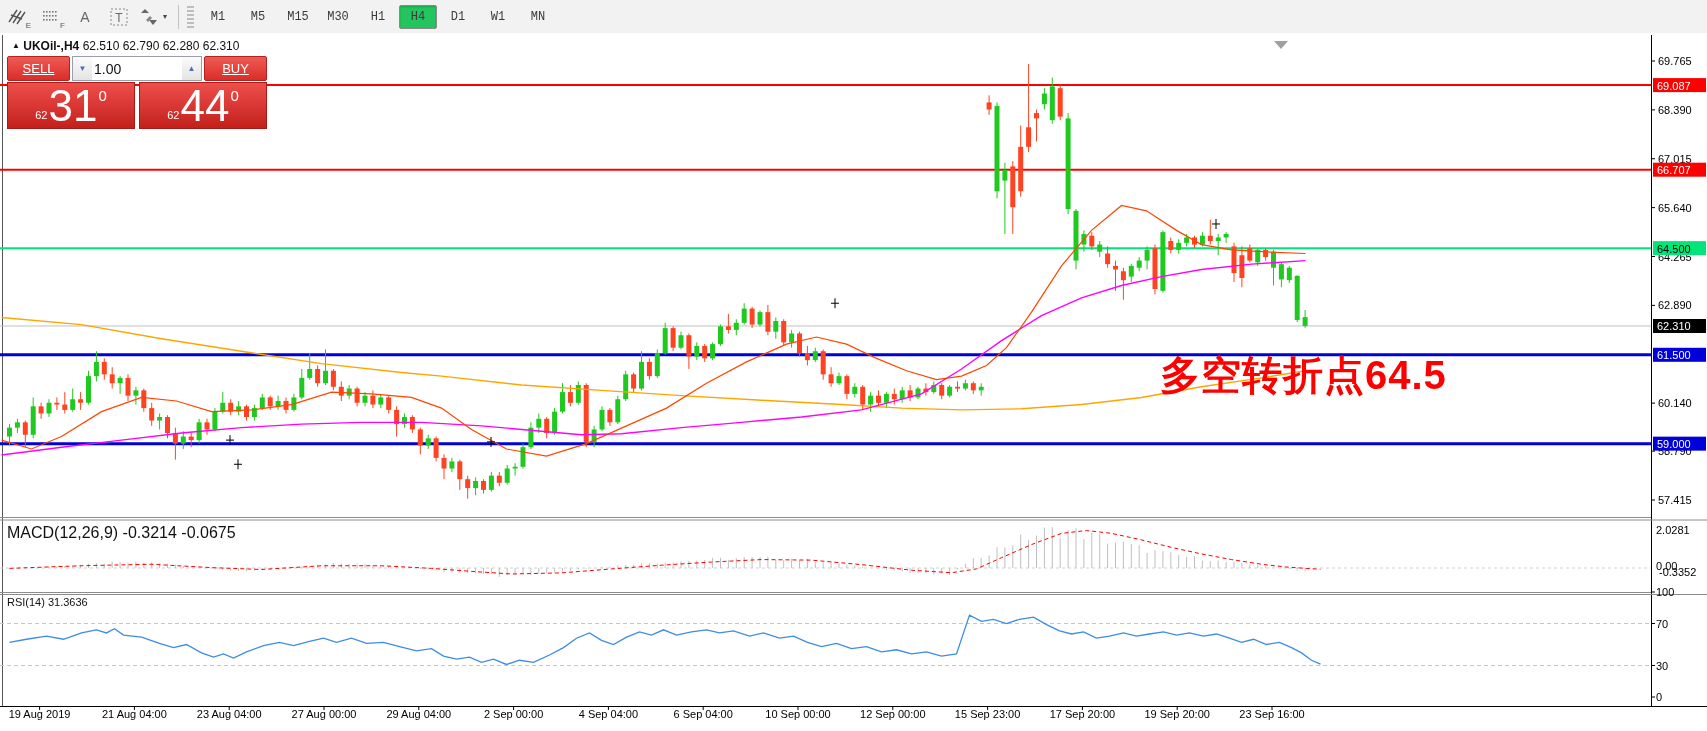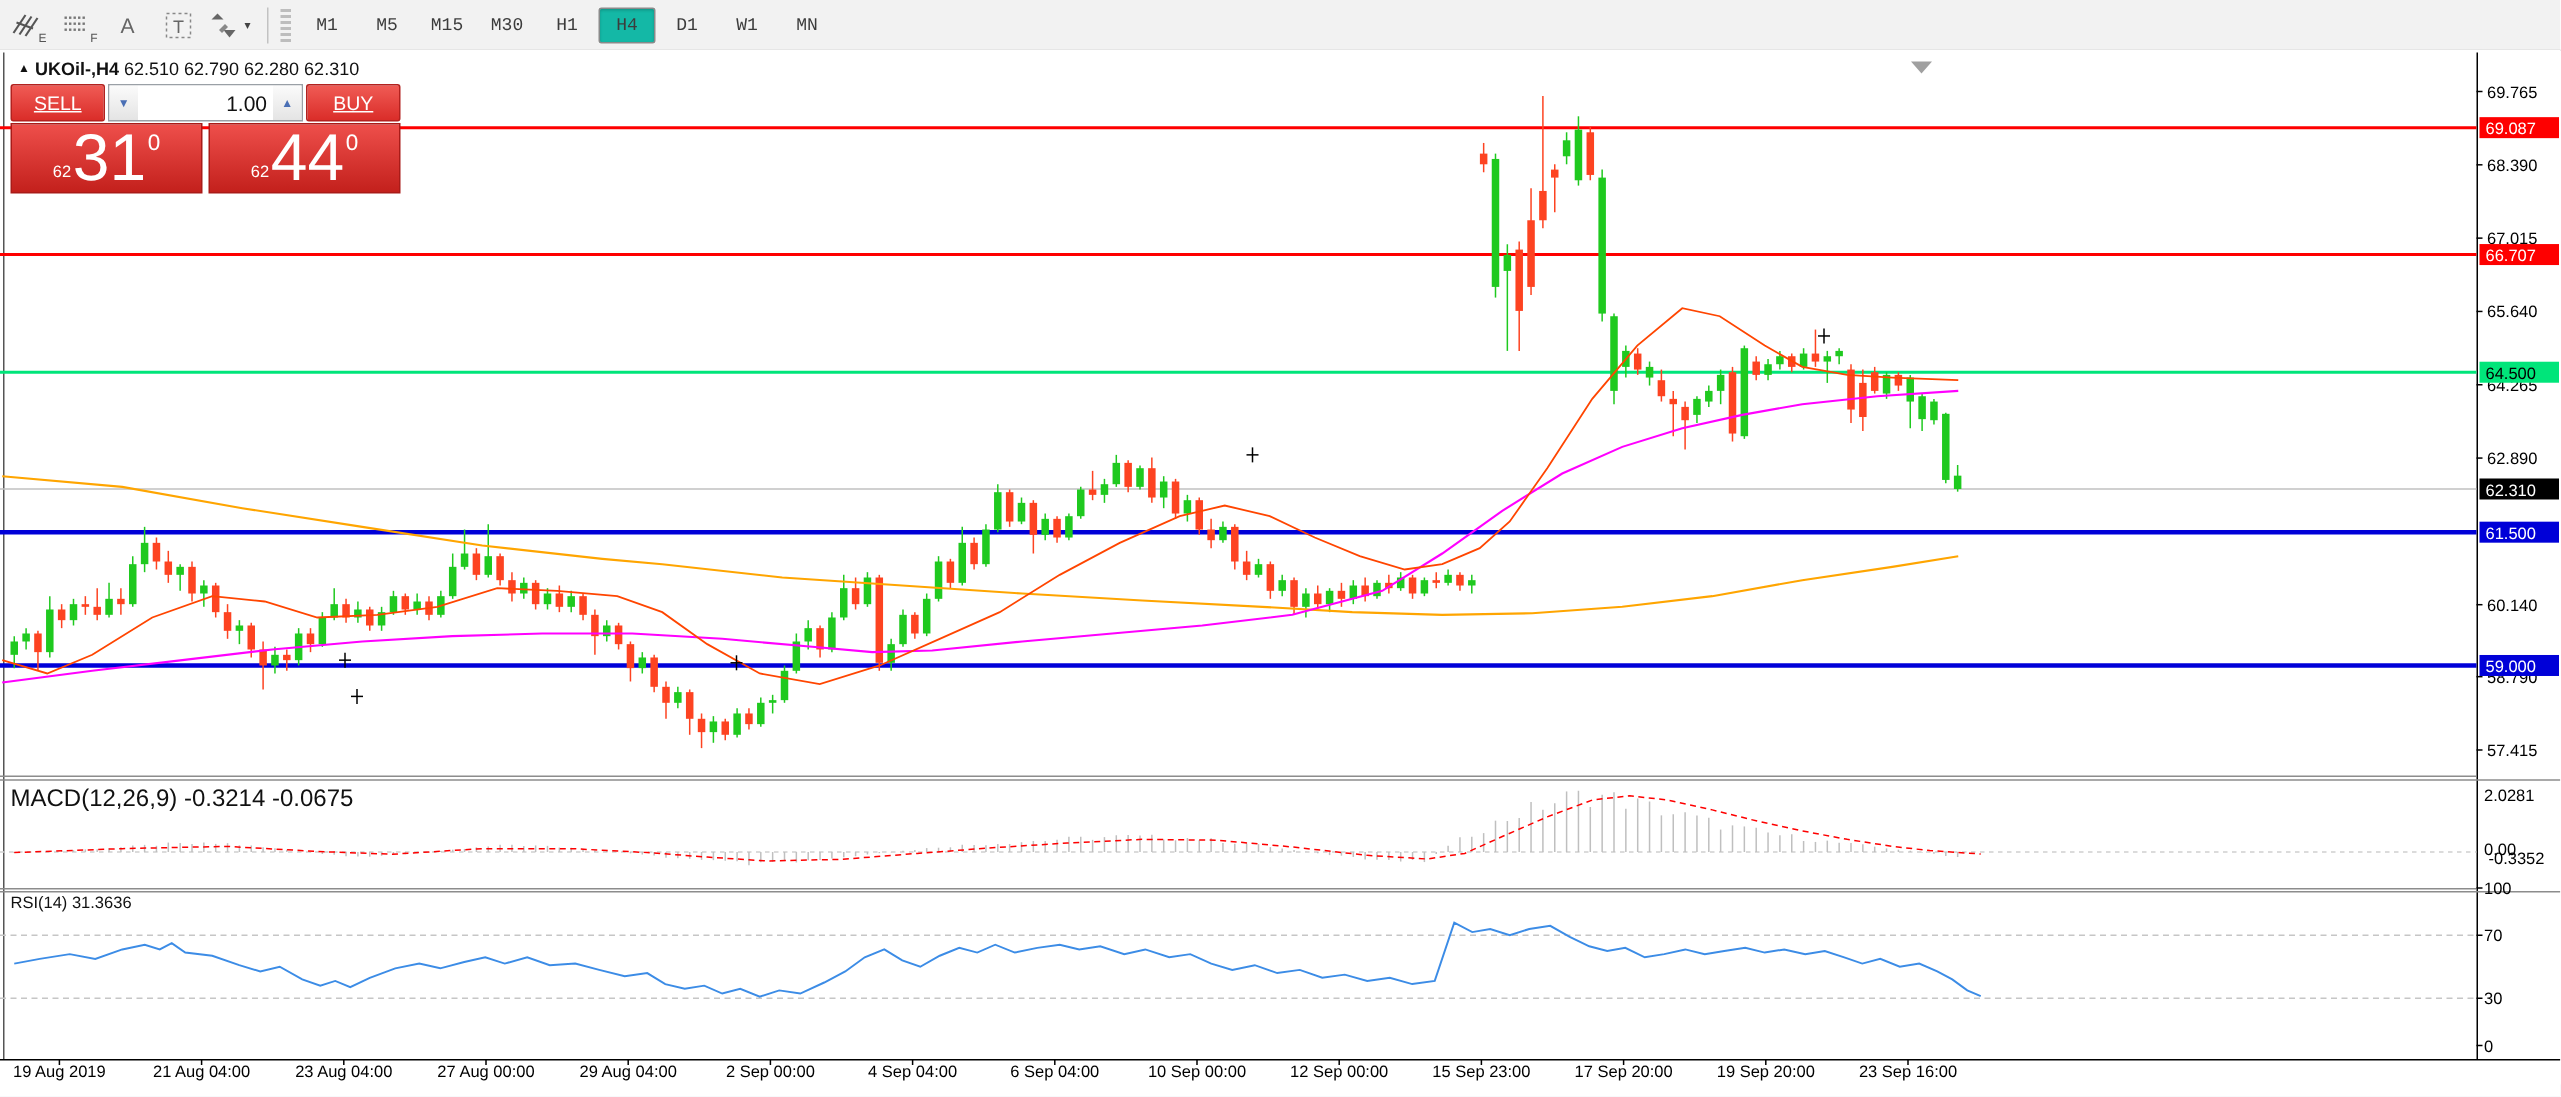--- a/index.html
+++ b/index.html
@@ -9,39 +9,39 @@
   #toolbar{position:absolute;left:0;top:0;width:1707px;height:33px;background:#f2f2f2;
     border-bottom:1px solid #a6a6a6;display:flex;align-items:center;}
   .tool-btn{width:30px;height:26px;margin:0 2px;display:flex;align-items:center;justify-content:center;
     color:#555;position:relative;}
   .tool-btn svg{display:block;}
   .tb-sep{width:1px;height:24px;background:#c2c2c2;margin:0 4px 0 8px;}
   .tb-handle{width:7px;height:22px;margin:0 4px;background:
     repeating-linear-gradient(to bottom,#bdbdbd 0 2px,transparent 2px 4px);}
   .tf-btn{min-width:28px;height:22px;padding:0 4px;margin:0 1px;display:flex;align-items:center;
     justify-content:center;font-size:12px;color:#3c3c3c;border:1px solid transparent;border-radius:2px;font-family:Liberation Mono, monospace;}
-  .tf-btn.active{border:1px solid #8a8a8a;background:#14b8a6;box-shadow:inset 0 1px 2px rgba(0,0,0,.18);}
+  .tf-btn.active{border:1px solid #8a8a8a;background:#22c55e;box-shadow:inset 0 1px 2px rgba(0,0,0,.18);}
   .caret{font-size:8px;color:#444;margin-left:2px;}
   
   #chart-title{position:absolute;left:12px;top:39px;font-size:12px;color:#111;z-index:5;}
   #chart-title .sym{font-weight:bold;margin-top:12px;}
   #annotation{position:absolute;left:1160px;top:348px;font-size:40px;font-weight:bold;color:#fe0000;
     z-index:6;white-space:nowrap;letter-spacing:1px;}
   #macd-label{position:absolute;left:7px;top:524px;font-size:16px;color:#111;z-index:5;}
   #rsi-label{position:absolute;left:7px;top:596px;font-size:11px;color:#111;z-index:5;}
   
   #trade-panel{position:absolute;left:7px;top:56px;width:260px;z-index:7;}
   #tp-row1{display:flex;height:25px;}
   .tp-btn{width:66px;height:25px;display:flex;align-items:center;justify-content:center;color:#fff;
     font-size:13px;background:linear-gradient(#f05b55,#da2d29);border:1px solid #b3211e;border-radius:2px;
     box-sizing:border-box;text-decoration:underline;}
   #tp-spinner{display:flex;height:25px;margin:0 2px;border:1px solid #9aa0a6;background:#fff;box-sizing:border-box;}
   .sp-btn{width:19px;display:flex;align-items:center;justify-content:center;background:linear-gradient(#fbfbfb,#e4e4e4);
     color:#4a6fb5;font-size:8px;}
-  #volume-input{width:84px;border:none;outline:none;text-align:right;font-size:14px;padding-right:4px;
+  #volume-input{width:84px;border:none;outline:none;font-size:14px;padding-right:4px;
     font-family:"Liberation Sans",sans-serif;color:#111;}
   #tp-row2{display:flex;margin-top:1px;}
   .tp-tile{width:128px;height:47px;display:flex;align-items:flex-end;justify-content:center;color:#fff;
     background:linear-gradient(#ee4f4b,#c3201c);border:1px solid #a91b18;box-sizing:border-box;padding-bottom:2px;}
   .tp-tile .small{font-size:11px;margin:16px 1px 5px 0;}
   .tp-tile .big{font-size:44px;line-height:40px;}
   .tp-tile .sup{font-size:15px;margin:0 0 22px 1px;}
   #tile-gap{width:4px;}
   #bottom-strip{position:absolute;left:0;top:723px;width:1707px;height:8px;background:#dfe4ee;}
   #chart-svg{position:absolute;left:0;top:0;z-index:1;}
@@ -769,17 +769,18 @@
       </div>
       <div id="tile-gap"></div>
       <div class="tp-tile">
         <span class="small">62</span>
         <span class="big">44</span>
         <span class="sup">0</span>
       </div>
     </div>
   </div>
 
+  <div id="annotation">多空转折点64.5</div>
   <div id="macd-label">MACD(12,26,9) -0.3214 -0.0675</div>
   <div id="rsi-label">RSI(14) 31.3636</div>
 
   <div id="bottom-strip"></div>
 </div>
 
 </body></html>

